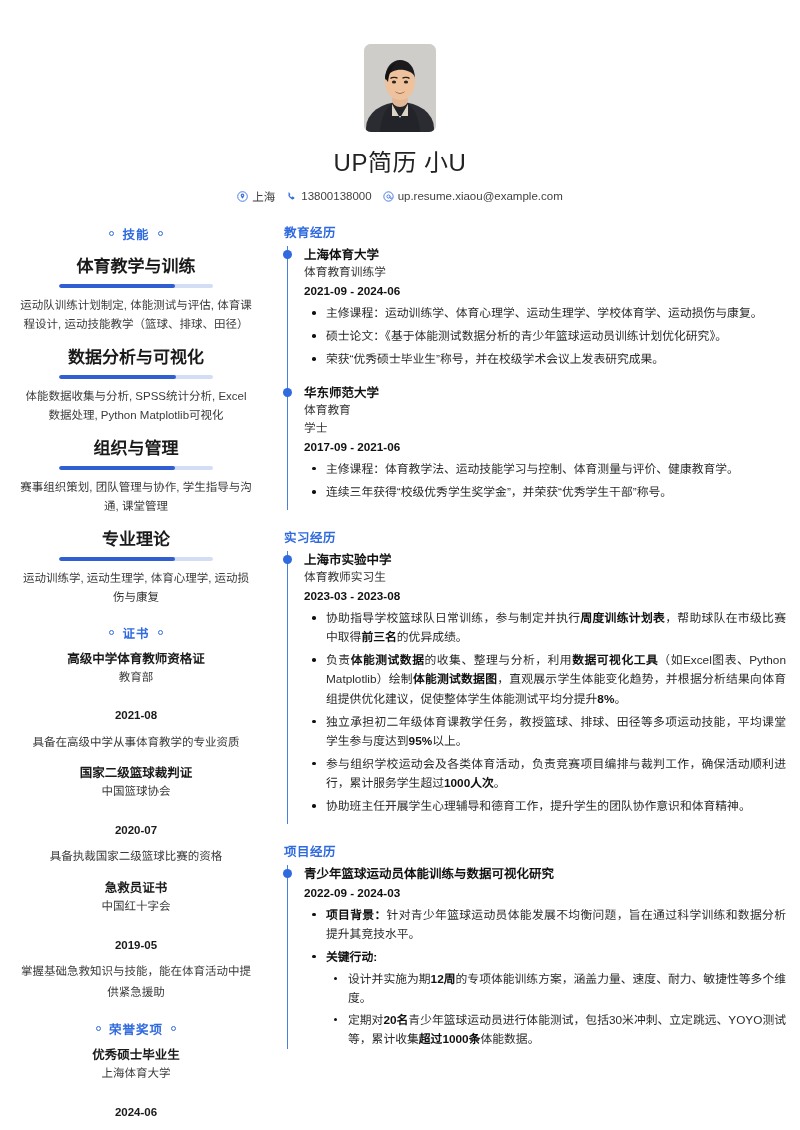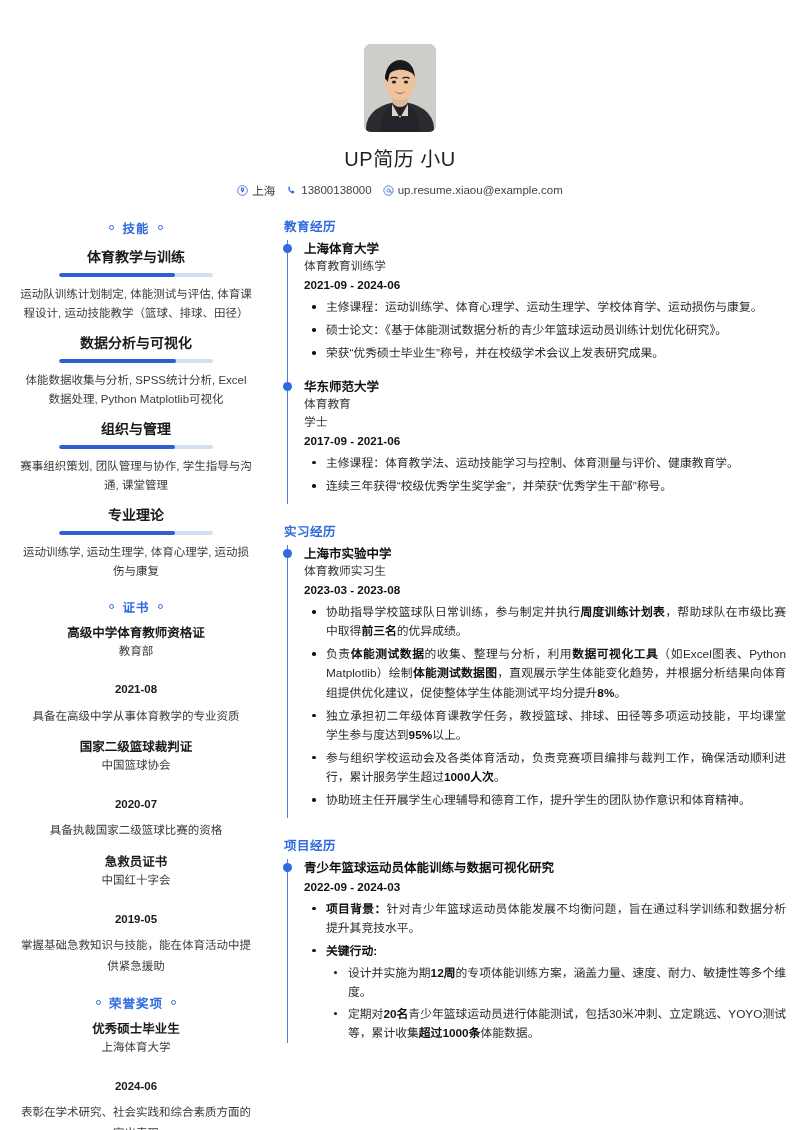--- a/index.html
+++ b/index.html
@@ -29,21 +29,21 @@
     height: 88px;
     margin: 0 auto;
     border-radius: 7px;
     overflow: hidden;
     background: #d8d8d4;
     position: relative;
   }
   .avatar svg { display: block; width: 100%; height: 100%; }
   .full-name {
     margin-top: 11px;
-    font-size: 20px;
+    font-size: 24px;
     font-weight: 400;
     color: #222222;
     letter-spacing: .5px;
   }
   .contact-row {
     margin-top: 10px;
     display: flex;
     justify-content: center;
     align-items: center;
     gap: 1px;
@@ -93,21 +93,21 @@
     gap: 8px;
   }
   .side-head .dot-o {
     width: 5px; height: 5px;
     border: 1px solid #2f6ade;
     border-radius: 50%;
     display: inline-block;
   }
 
   .skill-name {
-    font-size: 14px;
+    font-size: 17px;
     font-weight: 700;
     color: #1a1a1a;
     margin-top: 9px;
   }
   .skill-bar {
     height: 4px;
     width: 154px;
     margin: 7px auto 8px auto;
     background: #d3def5;
     border-radius: 2px;

